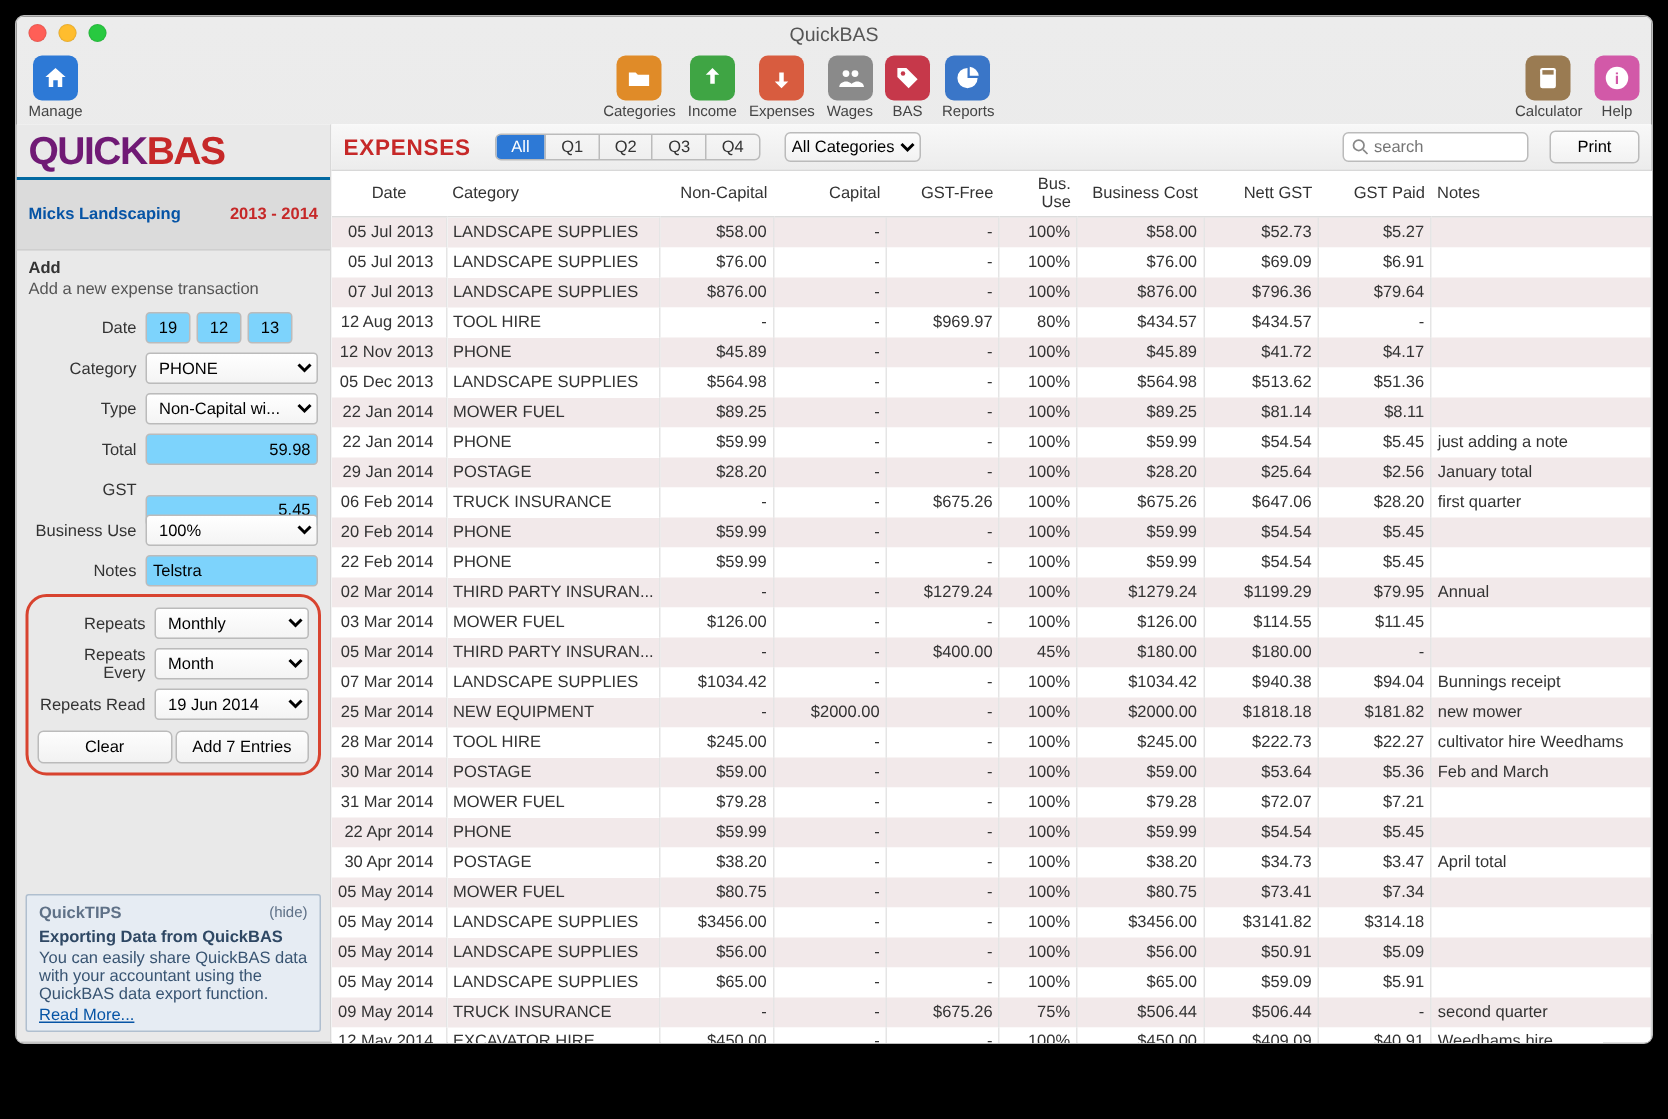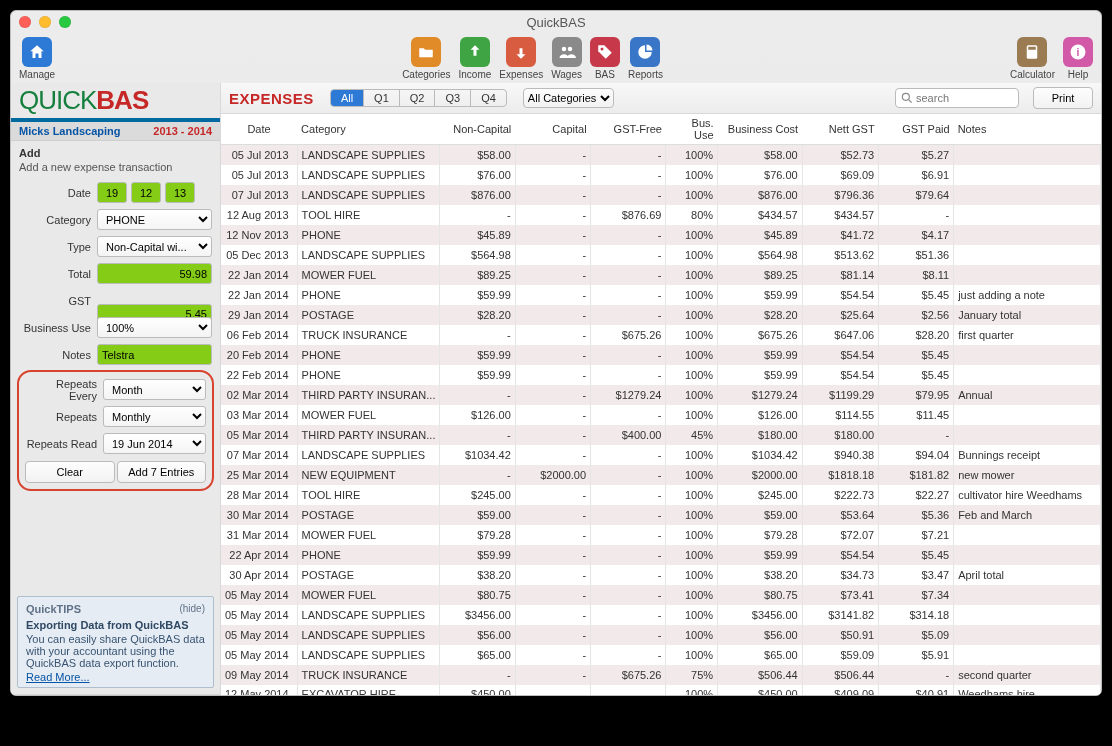--- a/index.html
+++ b/index.html
@@ -16,30 +16,30 @@
   .title { flex:1; text-align:center; color:#555; font-size:13px;}
   .toolbar { height:50px; display:flex; align-items:center; padding:0 8px; }
   .tool-left, .tool-right { display:flex; gap:8px; }
   .tool-center { flex:1; display:flex; justify-content:center; gap:8px;}
   .tool-btn { display:flex; flex-direction:column; align-items:center; gap:2px; font-size:10px; color:#444;}
   .tool-icon { width:30px; height:30px; border-radius:6px; display:flex; align-items:center; justify-content:center; font-size:18px; color:#fff;}
   .content { display:flex; height:calc(100% - 22px - 50px); background:#fff;}
   
   .sidebar { width:210px; background:#e9e9e9; height:100%; display:flex; flex-direction:column; border:1px solid #d8d8d8; border-left:none; border-top:none;}
   .logo { font-size:26px; font-weight:400; letter-spacing:-1px; padding:2px 8px;}
-  .logo .q{color:#15803d;font-weight:400} .logo .b{color:#c62828;font-weight:700}
-  .company-bar { display:flex; justify-content:space-between; align-items:center; background:#dbdbdb; border-top:4px solid #0369a1; border-bottom:1px solid #cfcfcf; padding:3px 8px; font-size:11px;}
+  .logo .q{color:#701a75;font-weight:700} .logo .b{color:#c62828;font-weight:700}
+  .company-bar { display:flex; justify-content:space-between; align-items:center; background:#dbdbdb; border-top:2px solid #0369a1; border-bottom:1px solid #cfcfcf; padding:17px 8px; font-size:11px;}
   .company-bar .yr{color:#c62828}
   .sect-head { font-weight:bold; padding:6px 8px 2px;}
   .sect-sub { padding:0 8px 6px; color:#555;}
   .form { padding:0 8px;}
   .form-row { display:flex; align-items:center; height:27px; gap:6px;}
   .form-row label { width:72px; text-align:right; font-size:11px; color:#333;}
   .form-row .ctrl { flex:1;}
-  input.tx, select.sel { width:100%; height:21px; font-size:11px; padding:1px 4px; border:1px solid #bbb; border-radius:3px; background:#84cc16;}
+  input.tx, select.sel { width:100%; height:21px; font-size:11px; padding:1px 4px; border:1px solid #bbb; border-radius:3px; background:#7dd3fc;}
   select.sel { background:linear-gradient(#fff,#f4f4f4);}
   .date-group{display:flex;gap:4px}
   .date-group input{width:30px;text-align:center}
   .highlight-box { border:2px solid #d8432f; border-radius:14px; padding:4px 6px; margin:2px 6px; }
   .act-row{display:flex;gap:2px;padding-top:4px;padding-bottom:2px}
   .btn{background:linear-gradient(#fdfdfd,#f2f2f2);border:1px solid #bbb;border-radius:4px;height:22px;font-size:11px;padding:0 10px;cursor:pointer}
   .btn-full{flex:1}
   .tipbox { margin:6px; margin-top:auto; border:1px solid #b0bfcf; border-radius:2px; background:#e6ecf3; padding:6px 8px 4px; font-size:11px;}
   .tipbox .hdr { display:flex; justify-content:space-between; font-weight:bold; color:#5f7187; padding-bottom:4px;text-align:right;}
   .tipbox .hdr span:last-child{font-weight:normal;font-size:10px}
@@ -222,26 +222,26 @@
           <div class="ctrl"><select class="sel"><option>100%</option></select></div>
         </div>
         <div class="form-row">
           <label>Notes</label>
           <div class="ctrl"><input class="tx" value="Telstra" style=""></div>
         </div>
       </div>
 
       <div class="highlight-box">
         <div class="form-row">
+          <label>Repeats</label>
+          <div class="ctrl"><select class="sel"><option>Monthly</option></select></div>
+        </div>
+        <div class="form-row">
           <label>Repeats Every</label>
           <div class="ctrl"><select class="sel"><option>Month</option></select></div>
-        </div>
-        <div class="form-row">
-          <label>Repeats</label>
-          <div class="ctrl"><select class="sel"><option>Monthly</option></select></div>
         </div>
         <div class="form-row">
           <label>Repeats Read</label>
           <div class="ctrl"><select class="sel"><option>19 Jun 2014</option></select></div>
         </div>
         <div class="act-row">
           <button class="btn btn-full">Clear</button>
           <button class="btn btn-full">Add 7 Entries</button>
         </div>
       </div>
@@ -329,21 +329,21 @@
                 <td class="num">$876.00</td>
                 <td class="num">$796.36</td>
                 <td class="num">$79.64</td>
                 <td class="notes"></td>
               </tr>
               <tr>
                 <td class="date">12 Aug 2013</td>
                 <td class="cat">TOOL HIRE</td>
                 <td class="num">-</td>
                 <td class="num">-</td>
-                <td class="num">$876.69</td>
+                <td class="num">$969.97</td>
                 <td class="pct">80%</td>
                 <td class="num">$434.57</td>
                 <td class="num">$434.57</td>
                 <td class="num">-</td>
                 <td class="notes"></td>
               </tr>
               <tr>
                 <td class="date">12 Nov 2013</td>
                 <td class="cat">PHONE</td>
                 <td class="num">$45.89</td>

